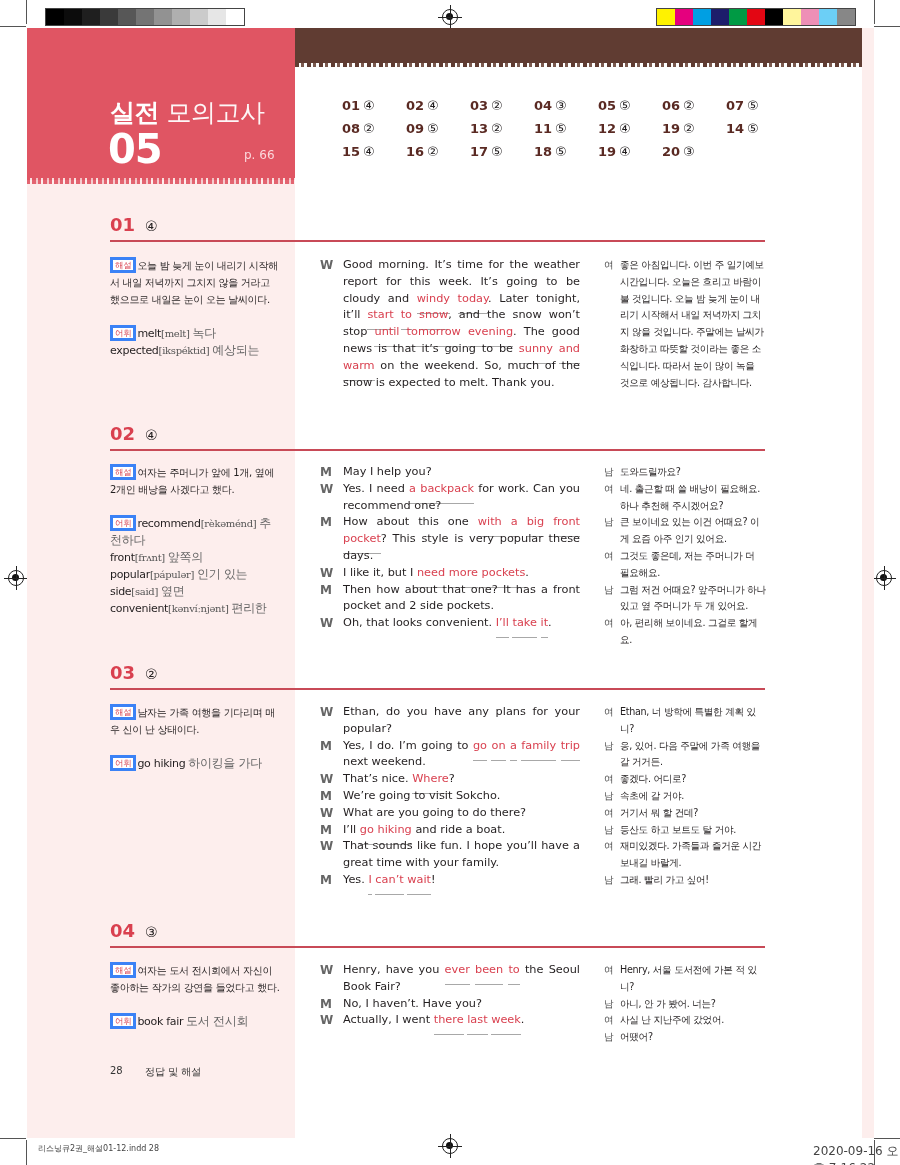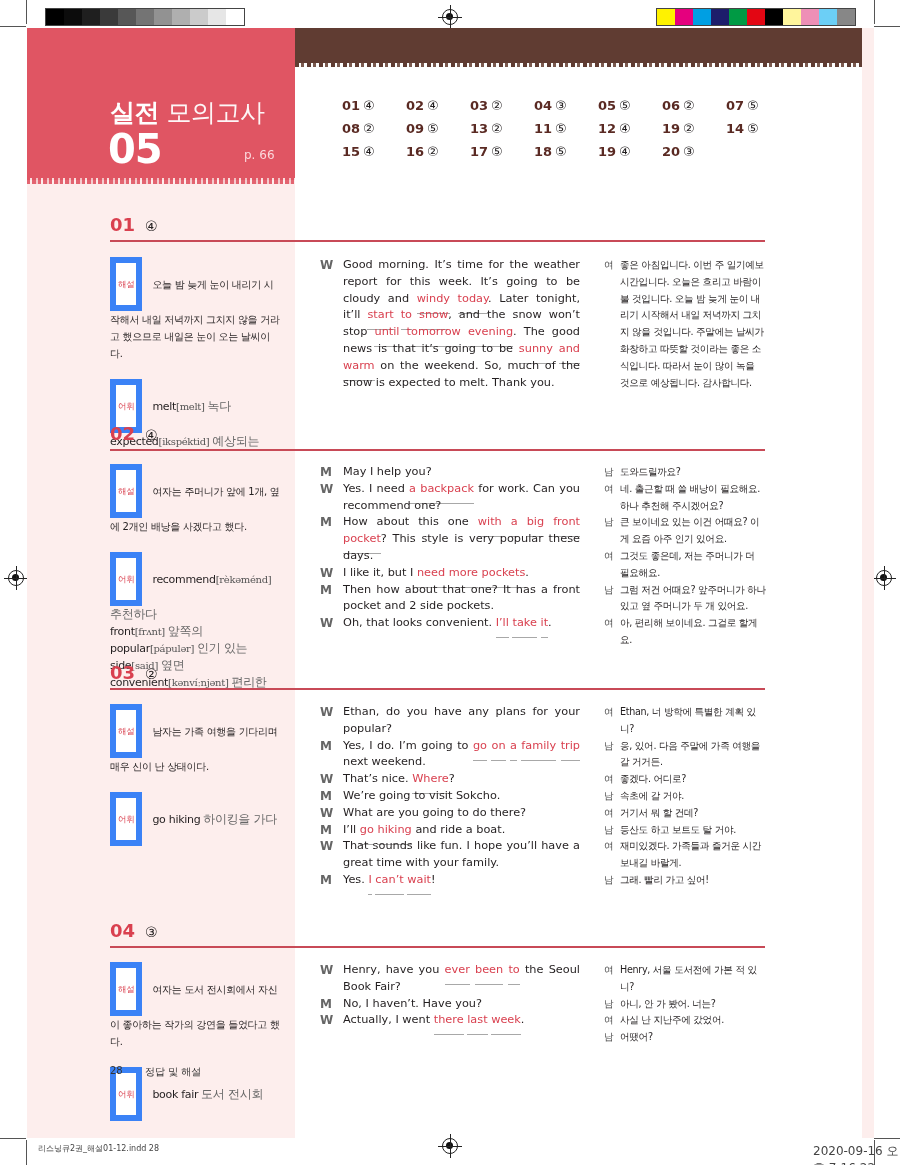--- a/index.html
+++ b/index.html
@@ -36,21 +36,21 @@
   .answers .a { font-size: 13px; font-weight: bold; color: #5a2a23; white-space: nowrap; height: 17px; }
   .answers .a .c { font-weight: normal; color: #231f20; margin-left: 3px; }
 
   
   .q-head { position: absolute; left: 110px; display: flex; align-items: baseline; gap: 10px; }
   .q-num { color: #d9404f; font-size: 18px; font-weight: bold; }
   .q-ans { font-size: 14px; color: #231f20; }
   .q-rule { position: absolute; left: 110px; width: 655px; height: 2px; background: #c84a57; }
 
   .expl { position: absolute; left: 110px; width: 170px; font-size: 10px; line-height: 17px; letter-spacing: -0.3px; }
-  .badge { display: inline-block; border: 6px solid #3b82f6; color: #d9404f; font-size: 8.5px; line-height: 10px; padding: 16px 2px; margin-right: 10px; vertical-align: 1px; background: #fff; }
+  .badge { display: inline-block; border: 3px solid #3b82f6; color: #d9404f; font-size: 8.5px; line-height: 10px; padding: 0 2px; margin-right: 1px; vertical-align: 1px; background: #fff; }
   .vocab { margin-top: 17px; }
   .vocab .w { color: #231f20; font-size: 11px; }
   .vocab .p { font-family: "DejaVu Serif", "Liberation Serif", serif; color: #555; font-size: 10px; }
   .vocab .k { color: #666; font-size: 12px; }
 
   .dialog { position: absolute; left: 320px; width: 260px; font-size: 11.3px; line-height: 16.8px; }
   .line { display: flex; }
   .spk { width: 23px; flex: 0 0 23px; font-weight: bold; color: #666; font-size: 12px; }
   .txt { flex: 1; text-align: justify; }
   .hl { color: #d9404f; border-bottom: 1.5px solid #a8a8a8; padding-bottom: 8px; }

